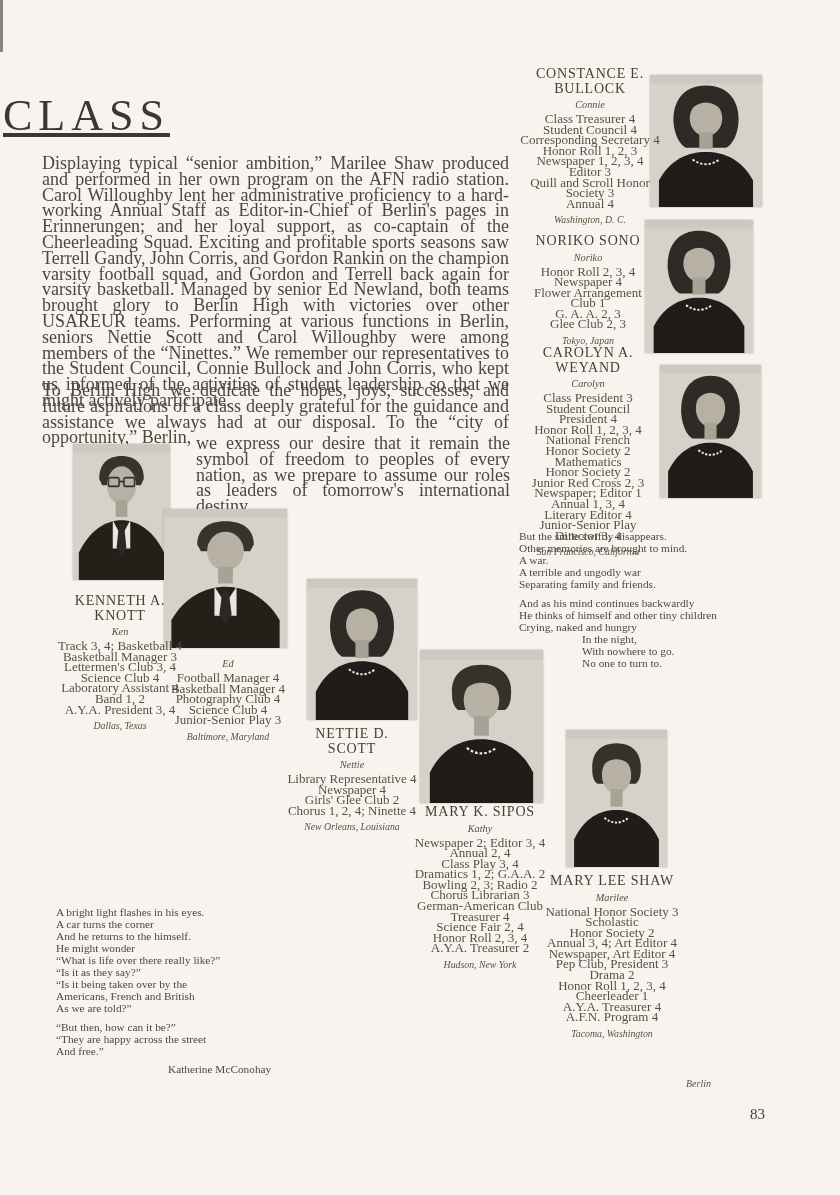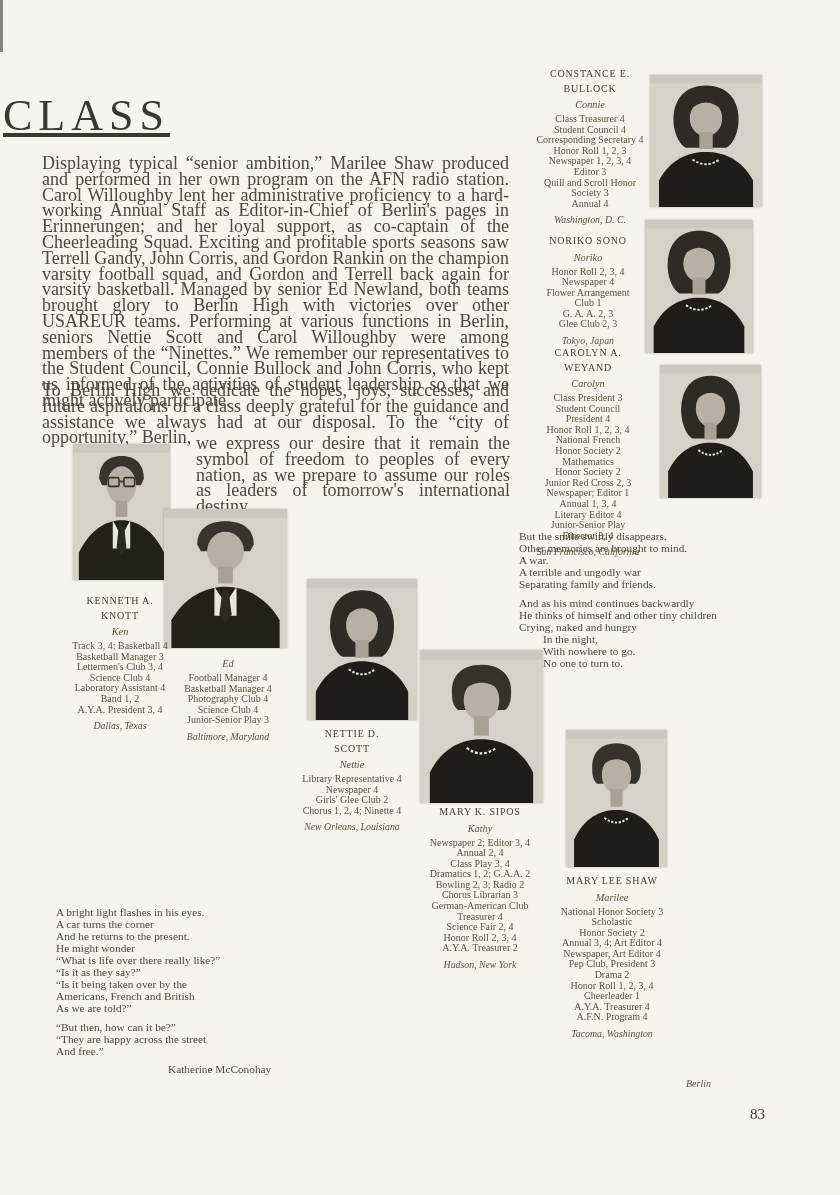--- a/index.html
+++ b/index.html
@@ -12,32 +12,32 @@
   .abs { position:absolute; }
   .title {
     font-size:44px; letter-spacing:6px; font-weight:400; color:#3a382f;
     line-height:1;
   }
   .bodytext {
     font-size:18px; line-height:15.8px; text-align:justify; color:#4c483f;
   }
   .student { text-align:center; }
   .sname {
-    font-size:10px; line-height:14.5px; letter-spacing:0.8px;
+    font-size:14px; line-height:14.5px; letter-spacing:0.8px;
     white-space:pre-line; color:#45422f;
   }
   .snick { font-style:italic; font-size:10.3px; margin:3px 0 4px; color:#56513e; }
-  .sacts { font-size:10px; line-height:10.6px; color:#57523f; }
+  .sacts { font-size:13px; line-height:10.6px; color:#57523f; }
   .scity { font-style:italic; font-size:9.8px; margin-top:5px; color:#56513e; }
   .photo { overflow:hidden; background:#d7d3cb; box-shadow:0 0 2px rgba(60,56,48,.35); }
   .photo svg { display:block; width:100%; height:100%; }
   .poem { font-size:11.3px; line-height:12px; color:#4c483f; }
   .stanza + .stanza { margin-top:7px; }
   .pline { white-space:nowrap; }
-  .indented { margin-left:24px; }
+  .indented { margin-left:63px; }
   .attribution { margin-top:6px; margin-left:112px; font-size:11.3px; }
   .footer-label { font-style:italic; font-size:10px; color:#5a564a; }
   .page-num { font-size:15px; color:#403d33; }
   .scan-artifact { background:rgba(45,42,37,.55); }
 </style>
 </head>
 <body>
 
 <div class="page">
 
@@ -304,21 +304,21 @@
           <div class="pline">With nowhere to go.</div>
           <div class="pline">No one to turn to.</div>
         </div>
     </div>
   </div>
 
   <div class="abs poem" style="left:40px; top:906px; width:280px;margin-left:16px;">
     <div class="stanza">
         <div class="pline">A bright light flashes in his eyes.</div>
         <div class="pline">A car turns the corner</div>
-        <div class="pline">And he returns to the present.</div>
+        <div class="pline">And he returns to the himself.</div>
         <div class="pline">He might wonder</div>
         <div class="pline">“What is life over there really like?”</div>
         <div class="pline">“Is it as they say?”</div>
         <div class="pline">“Is it being taken over by the</div>
         <div class="pline">Americans, French and British</div>
         <div class="pline">As we are told?”</div>
       </div>
     <div class="stanza">
         <div class="pline">“But then, how can it be?”</div>
         <div class="pline">“They are happy across the street</div>

